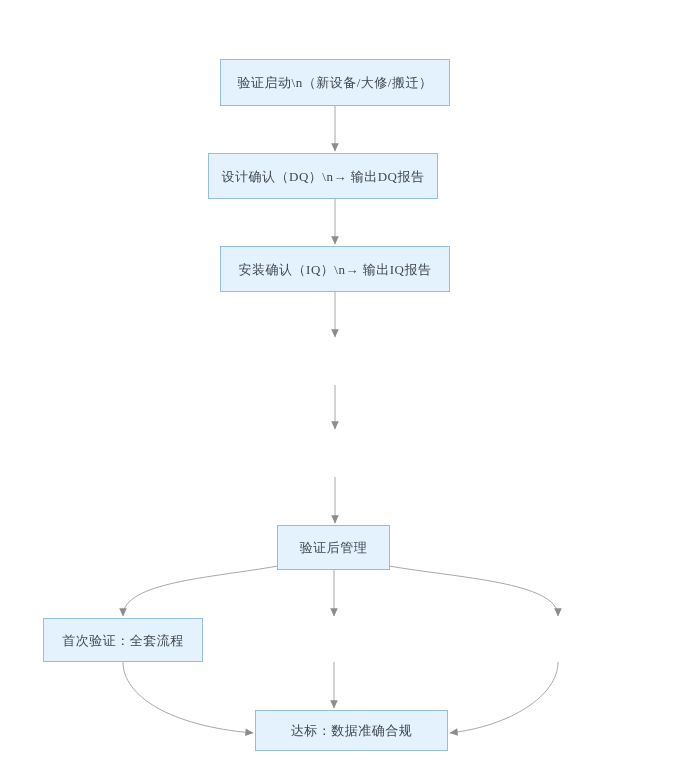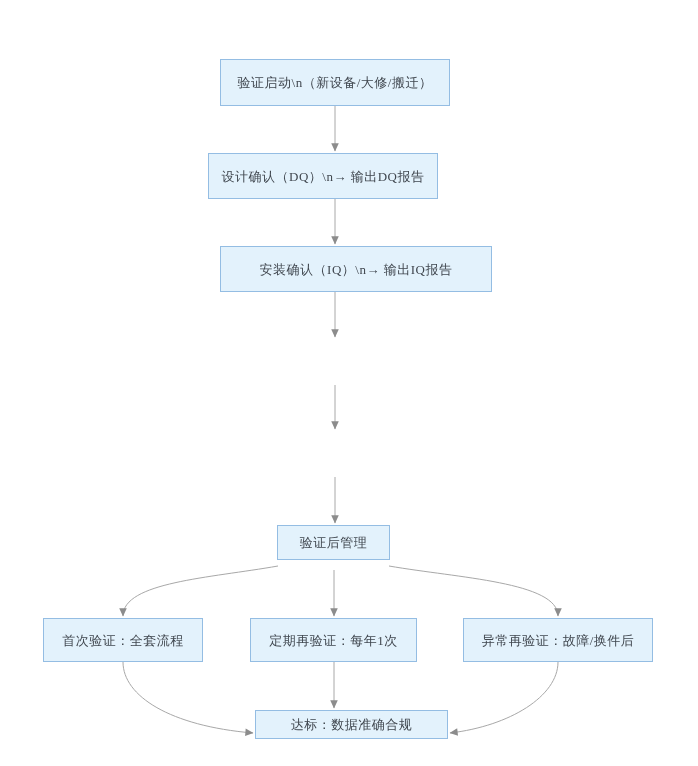--- a/index.html
+++ b/index.html
@@ -56,20 +56,18 @@
     <path class="edge" d="M278 552 C210 564 123 568 123 602" marker-end="url(#arrow)"></path>
     <path class="edge" d="M334 556 L334 602" marker-end="url(#arrow)"></path>
     <path class="edge" d="M389 552 C458 564 558 568 558 602" marker-end="url(#arrow)"></path>
     <path class="edge" d="M123 648 C123 682 170 712 253 719" marker-end="url(#arrow)"></path>
     <path class="edge" d="M334 648 L334 694" marker-end="url(#arrow)"></path>
     <path class="edge" d="M558 648 C558 682 510 712 450 719" marker-end="url(#arrow)"></path>
   </svg>
 
   <div class="node" style="left:220px;top:45px;width:230px;height:47px;">验证启动\n（新设备/大修/搬迁）</div>
   <div class="node" style="left:208px;top:139px;width:230px;height:46px;">设计确认（DQ）\n→ 输出DQ报告</div>
-  <div class="node" style="left:220px;top:232px;width:272px;height:46px;">安装确认（IQ）\n→ 输出IQ报告</div>
-  <div class="node" style="left:277px;top:511px;width:113px;height:35px;">验证后管理</div>
+  <div class="node" style="left:220px;top:232px;width:230px;height:46px;">安装确认（IQ）\n→ 输出IQ报告</div>
+  <div class="node" style="left:277px;top:511px;width:113px;height:45px;">验证后管理</div>
   <div class="node" style="left:43px;top:604px;width:160px;height:44px;">首次验证：全套流程</div>
-  <div class="node" style="left:250px;top:604px;width:167px;height:44px;">定期再验证：每年1次</div>
-  <div class="node" style="left:463px;top:604px;width:190px;height:44px;">异常再验证：故障/换件后</div>
-  <div class="node" style="left:255px;top:696px;width:193px;height:29px;">达标：数据准确合规</div>
+  <div class="node" style="left:255px;top:696px;width:193px;height:41px;">达标：数据准确合规</div>
 
 </div>
 
 </body></html>

